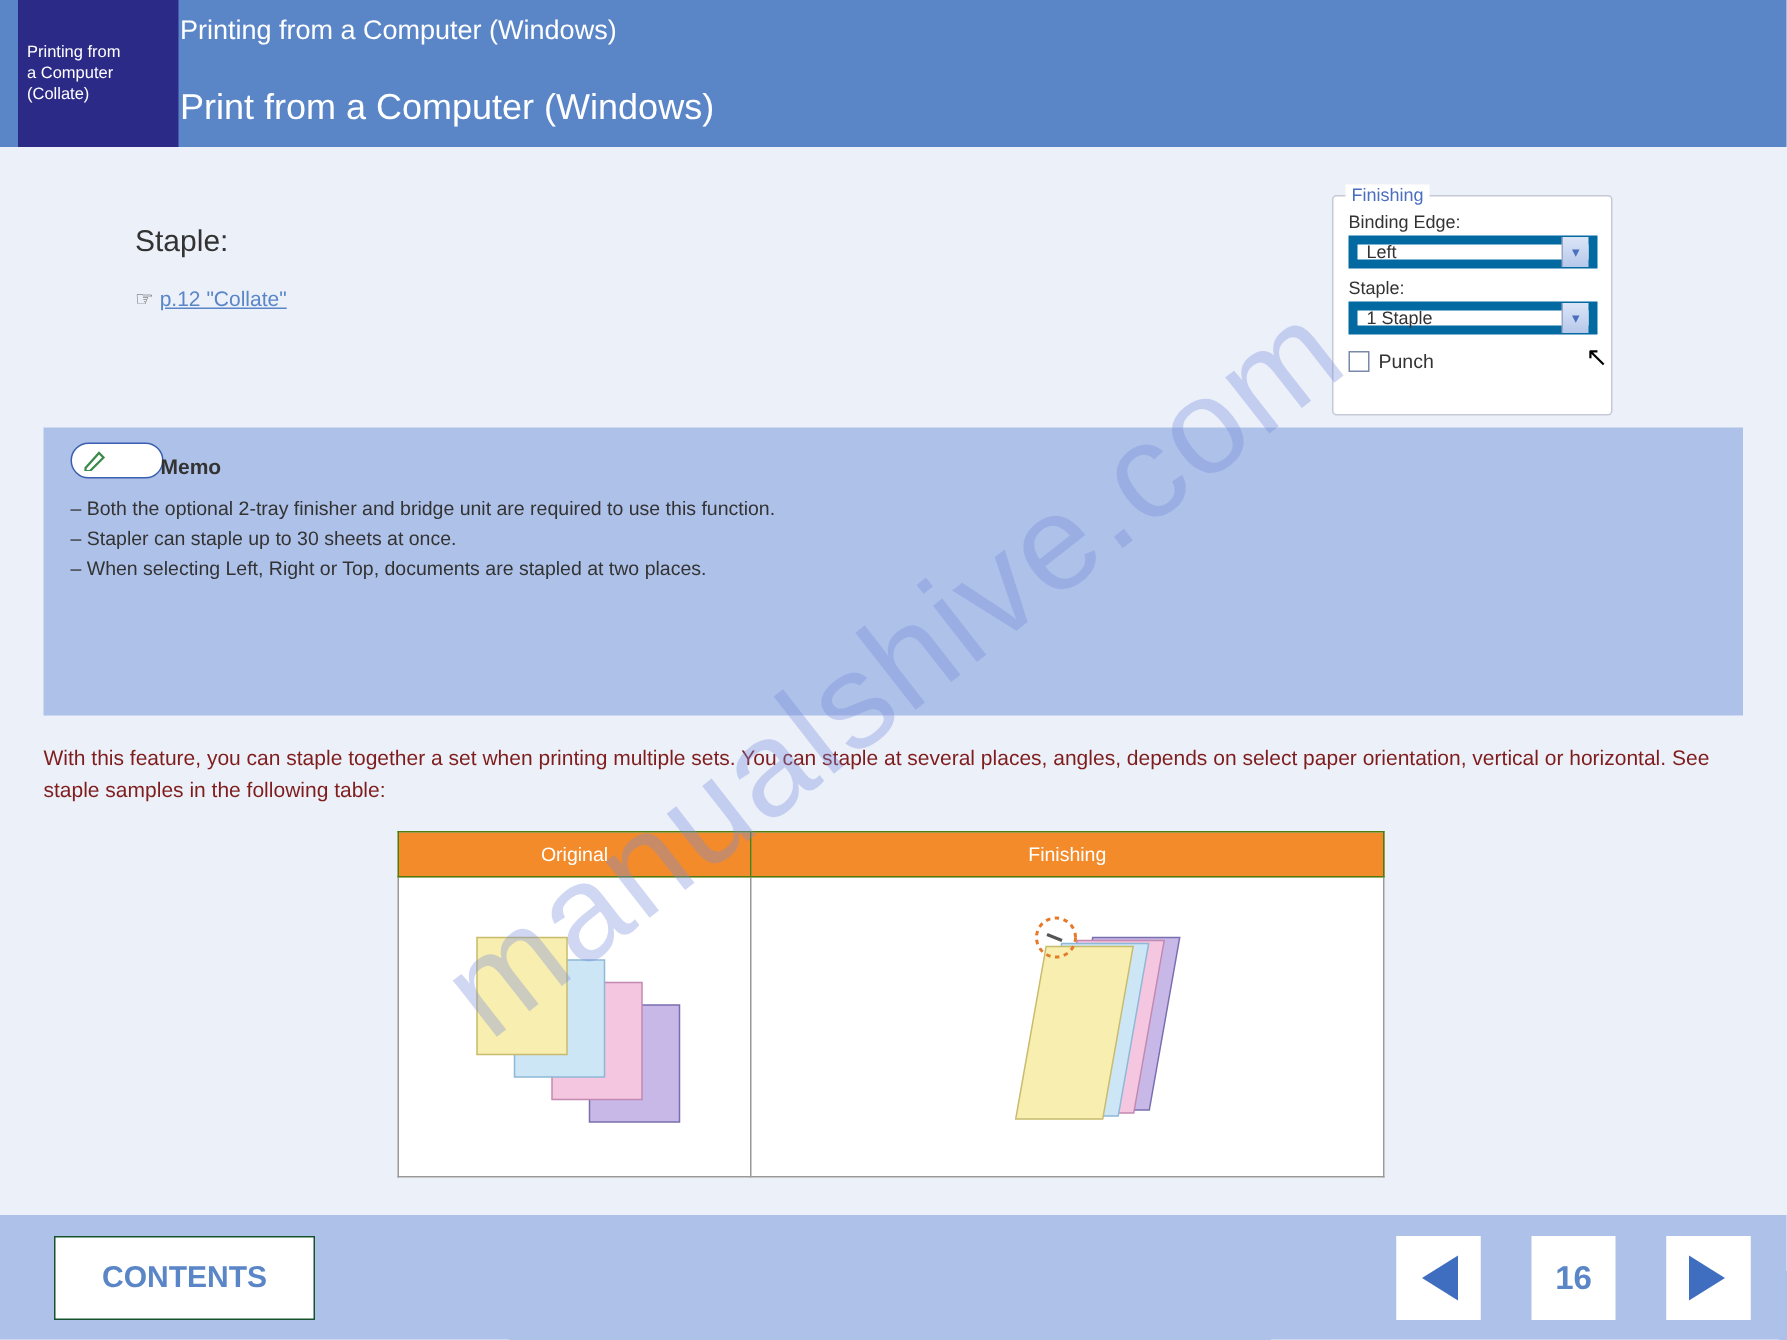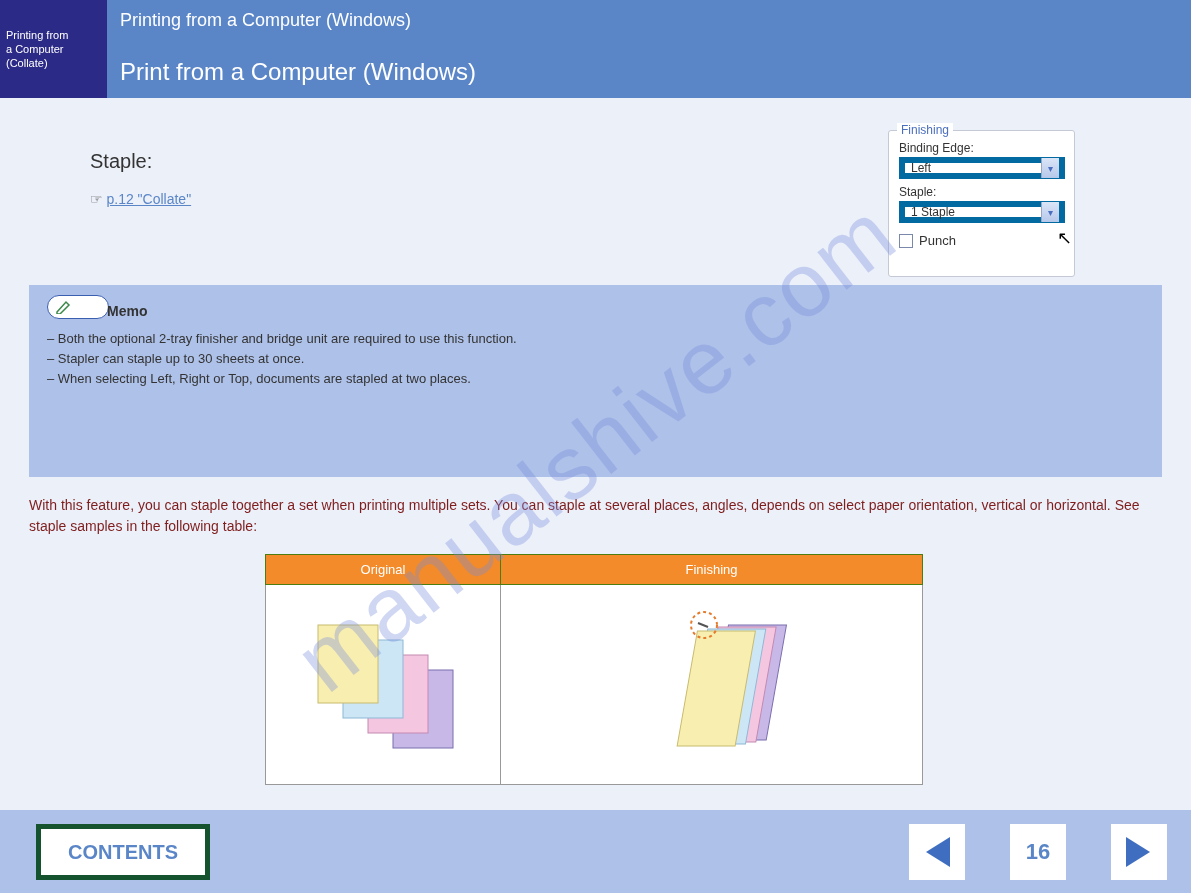--- a/index.html
+++ b/index.html
@@ -12,21 +12,21 @@
     overflow: hidden;
   }
   .topbar {
     width: 100%;
     height: 98px;
     background: #5a86c8;
     position: relative;
   }
   .topbar-left {
     position: absolute;
-    left: 0; top: 0;
+    left: 12px; top: 0;
     width: 107px; height: 98px;
     background: #2c2a87;
   }
   .topbar-left .tl-line { color:#fff; font-size:11px; padding-left:6px; line-height:14px;}
   .topbar-text {
     position: absolute;
     left: 120px;
     top: 10px;
     color: #ffffff;
     font-size: 18px;
@@ -141,23 +141,23 @@
     position:absolute; left:0; bottom:0;
     width:100%; height:83px;
     background:#aec1e9;
   }
   .contents-btn {
     position:absolute; left:36px; top:14px;
     width:174px; height:56px;
     background:#fff;
     display:flex; align-items:center; justify-content:center;
     color:#5a86c8; font-weight:bold; font-size:20px;
-    border:5px solid #14532d;
-  }
-  .nav { position:absolute; right:24px; top:14px; display:flex; gap:45px; align-items:center;}
+    border:1px solid #14532d;
+  }
+  .nav { position:absolute; right:24px; top:14px; display:flex; gap:34px; align-items:center;}
   .nav-btn {
     width:56px; height:56px; background:#fff;
     display:flex; align-items:center; justify-content:center;
     border:1px solid #fff;
   }
   .page-num-box {
     width:56px; height:56px; background:#fff;
     display:flex; align-items:center; justify-content:center;
     color:#5a86c8; font-weight:bold; font-size:22px;
   }

